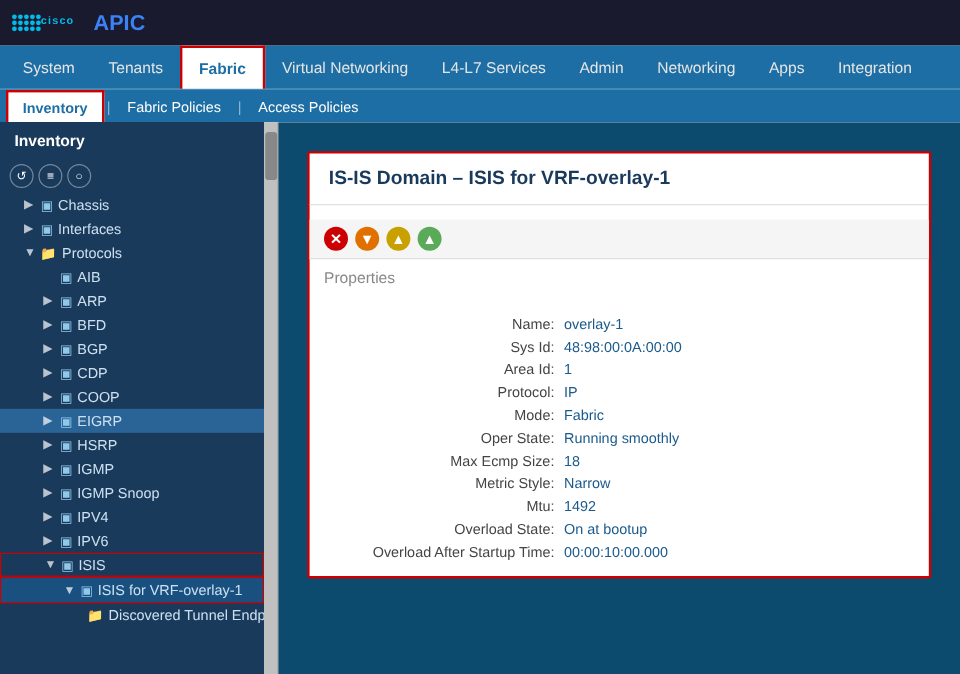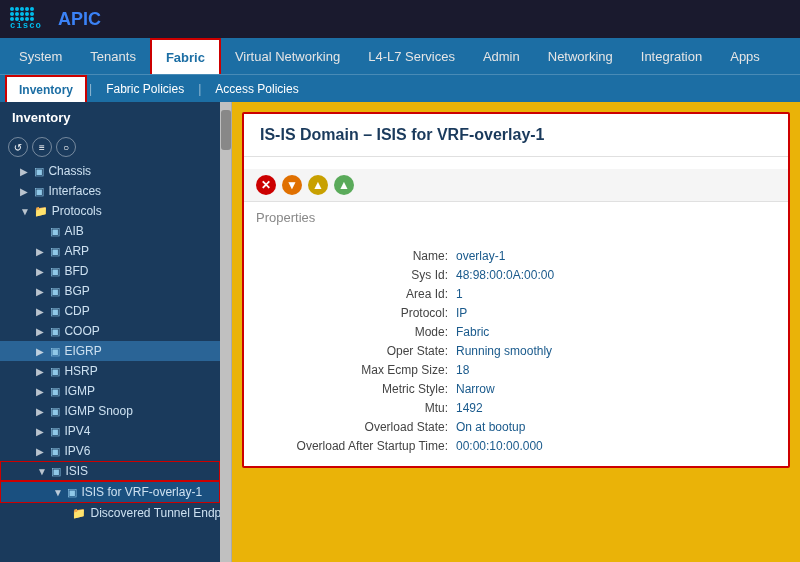--- a/index.html
+++ b/index.html
@@ -8,23 +8,22 @@
     
     .top-bar {
       background: #1a1a2e;
       display: flex;
       align-items: center;
       padding: 0 10px;
       height: 38px;
     }
     .cisco-logo {
       display: flex;
-      flex-direction: column;
+      flex-direction: row;
       margin-right: 8px;
-      font-family: Liberation Mono, monospace;
     }
     .cisco-dots {
       display: grid;
       grid-template-columns: repeat(5, 4px);
       gap: 1px;
     }
     .cisco-dots span {
       width: 4px;
       height: 4px;
       background: #00bceb;
@@ -152,22 +151,22 @@
     .doc-icon { color: #90c8e8; }
 
     .indent-1 { padding-left: 20px; }
     .indent-2 { padding-left: 36px; }
     .indent-3 { padding-left: 52px; }
     .indent-4 { padding-left: 68px; }
 
     
     .main-panel {
       flex: 1;
-      padding: 10px;
-      background: #eab308;
+      padding: 24px;
+      background: #0c4a6e;
       overflow-y: auto;
     }
 
     .detail-card {
       background: white;
       border: 2px solid #cc0000;
       border-radius: 2px;
     }
     .detail-header {
       padding: 12px 16px;
@@ -252,22 +251,22 @@
 </div>
 
 <div class="main-nav">
   <div class="nav-item">System</div>
   <div class="nav-item">Tenants</div>
   <div class="nav-item active">Fabric</div>
   <div class="nav-item">Virtual Networking</div>
   <div class="nav-item">L4-L7 Services</div>
   <div class="nav-item">Admin</div>
   <div class="nav-item">Networking</div>
+  <div class="nav-item">Apps</div>
   <div class="nav-item">Integration</div>
-  <div class="nav-item">Apps</div>
 </div>
 
 <div class="sub-nav">
   <div class="sub-nav-item active">Inventory</div>
   <span class="sub-nav-sep">|</span>
   <div class="sub-nav-item">Fabric Policies</div>
   <span class="sub-nav-sep">|</span>
   <div class="sub-nav-item">Access Policies</div>
 </div>
 

